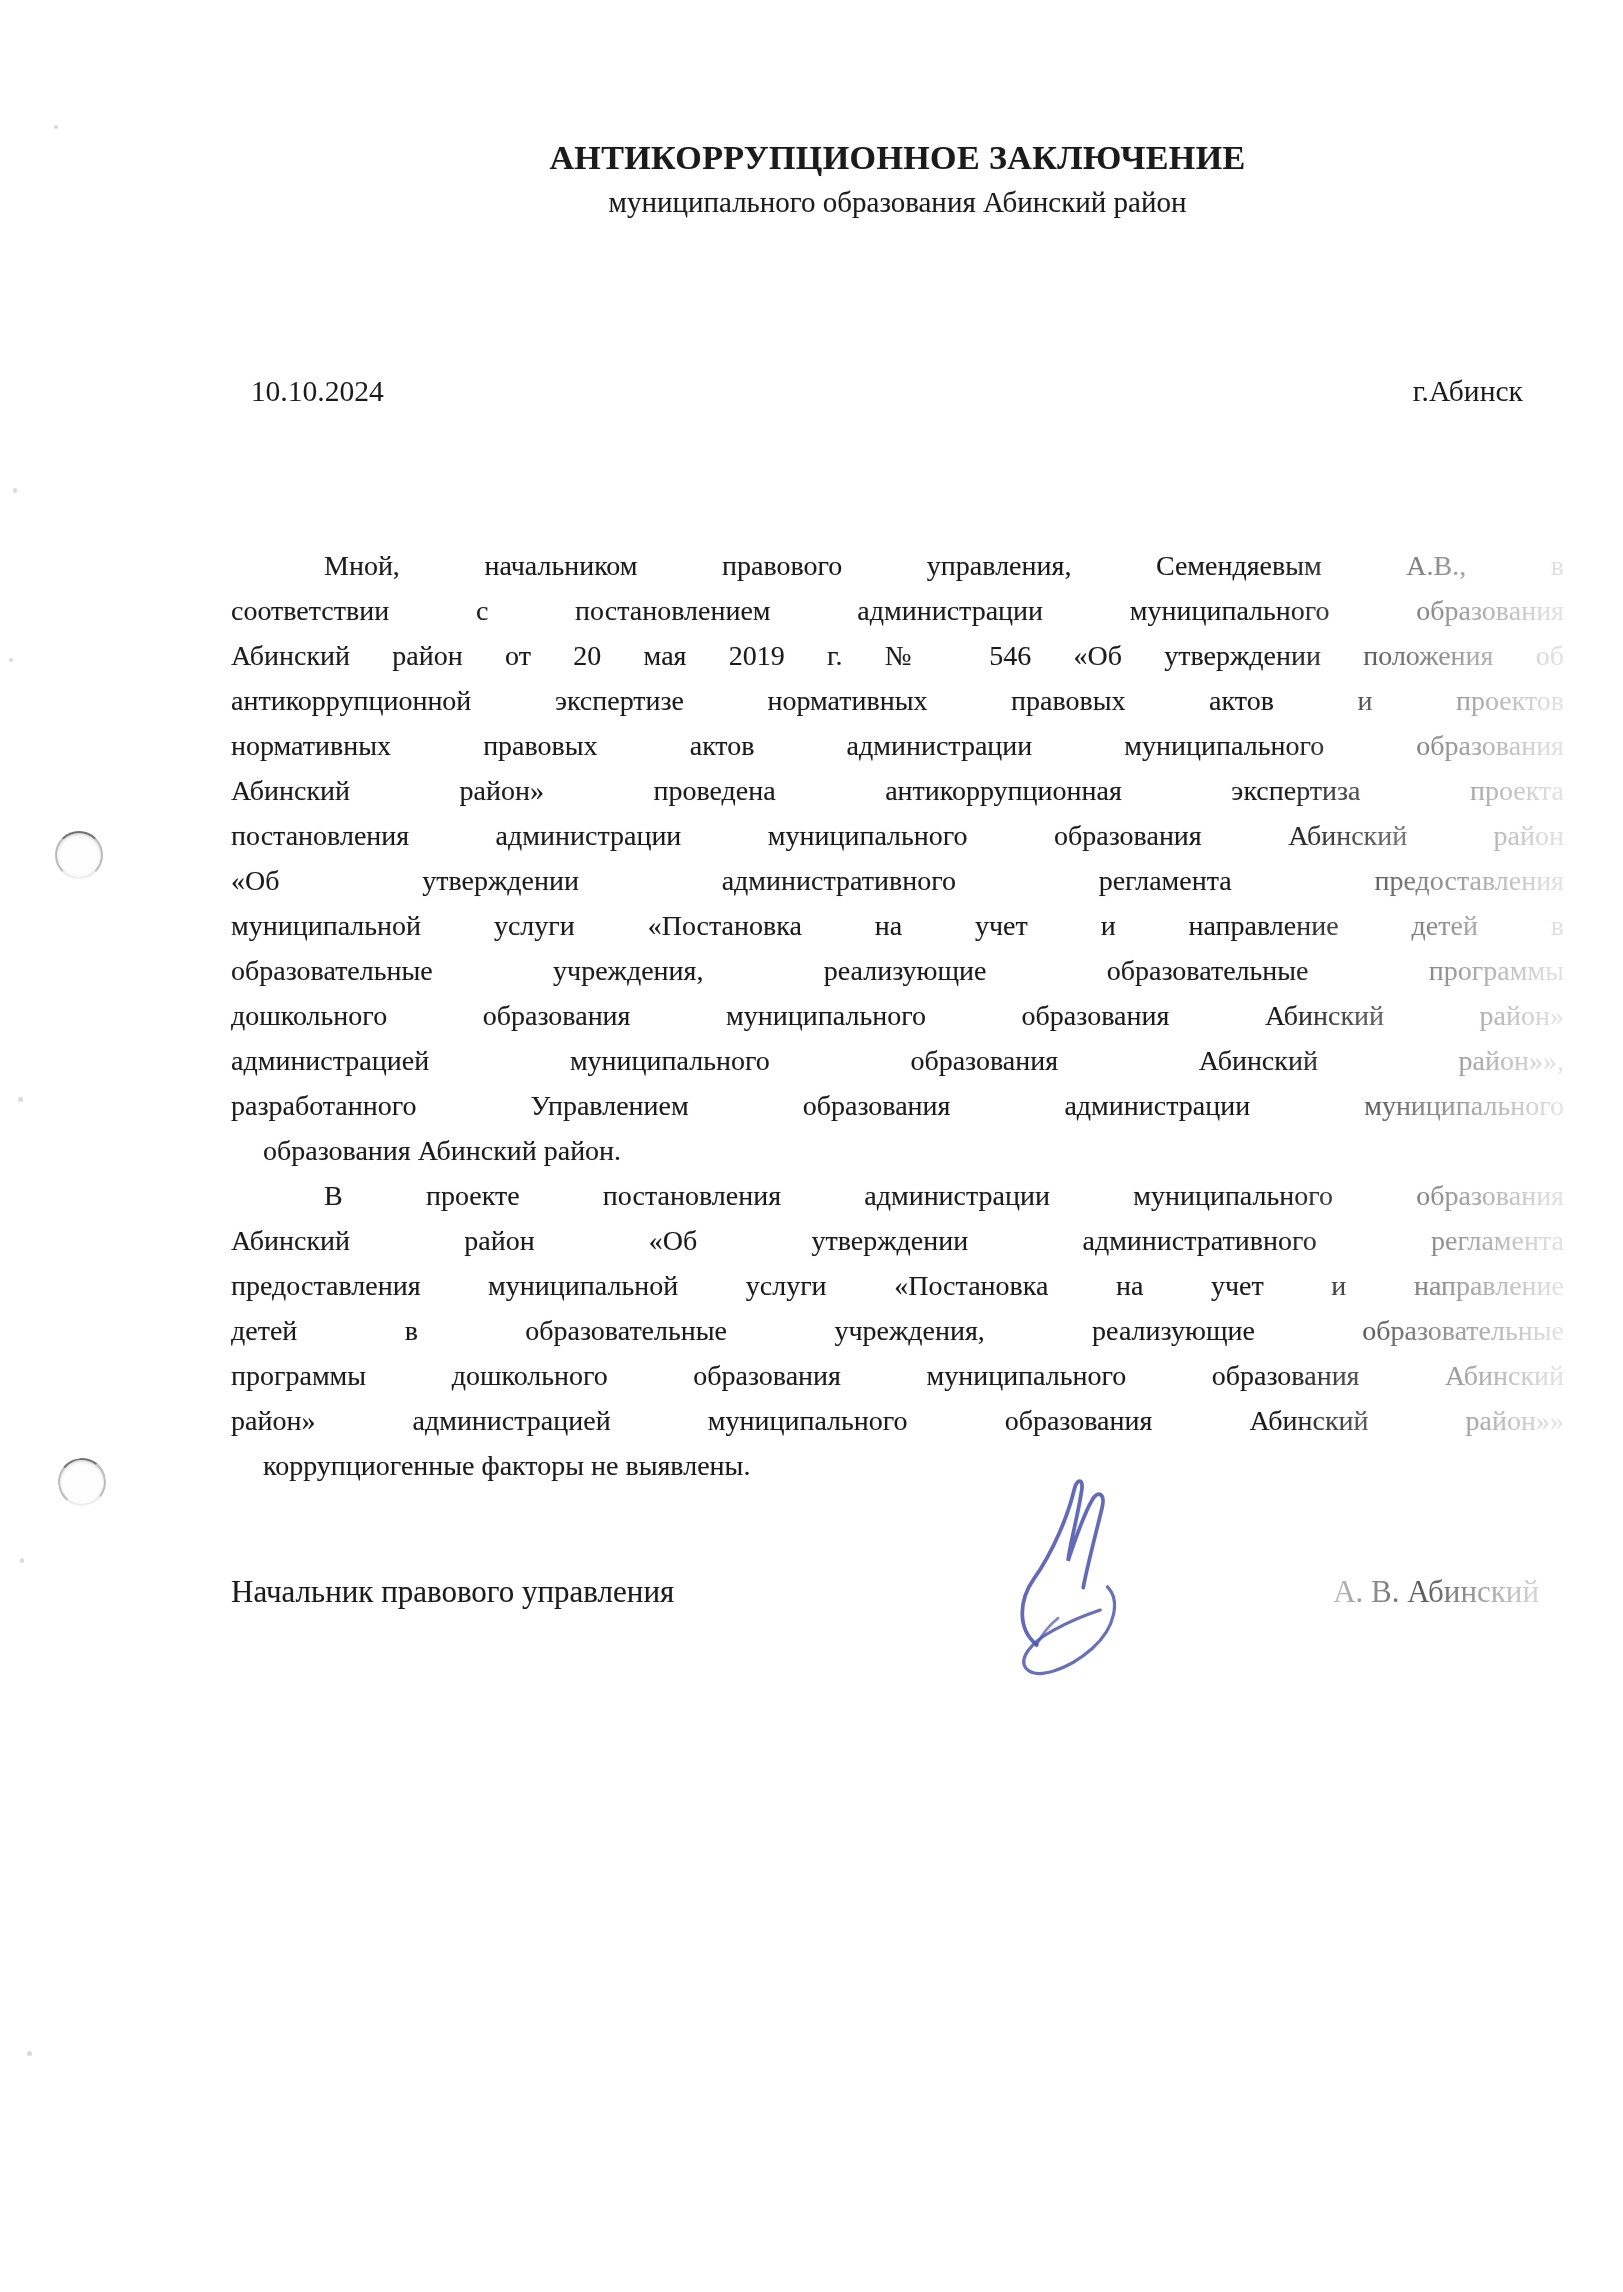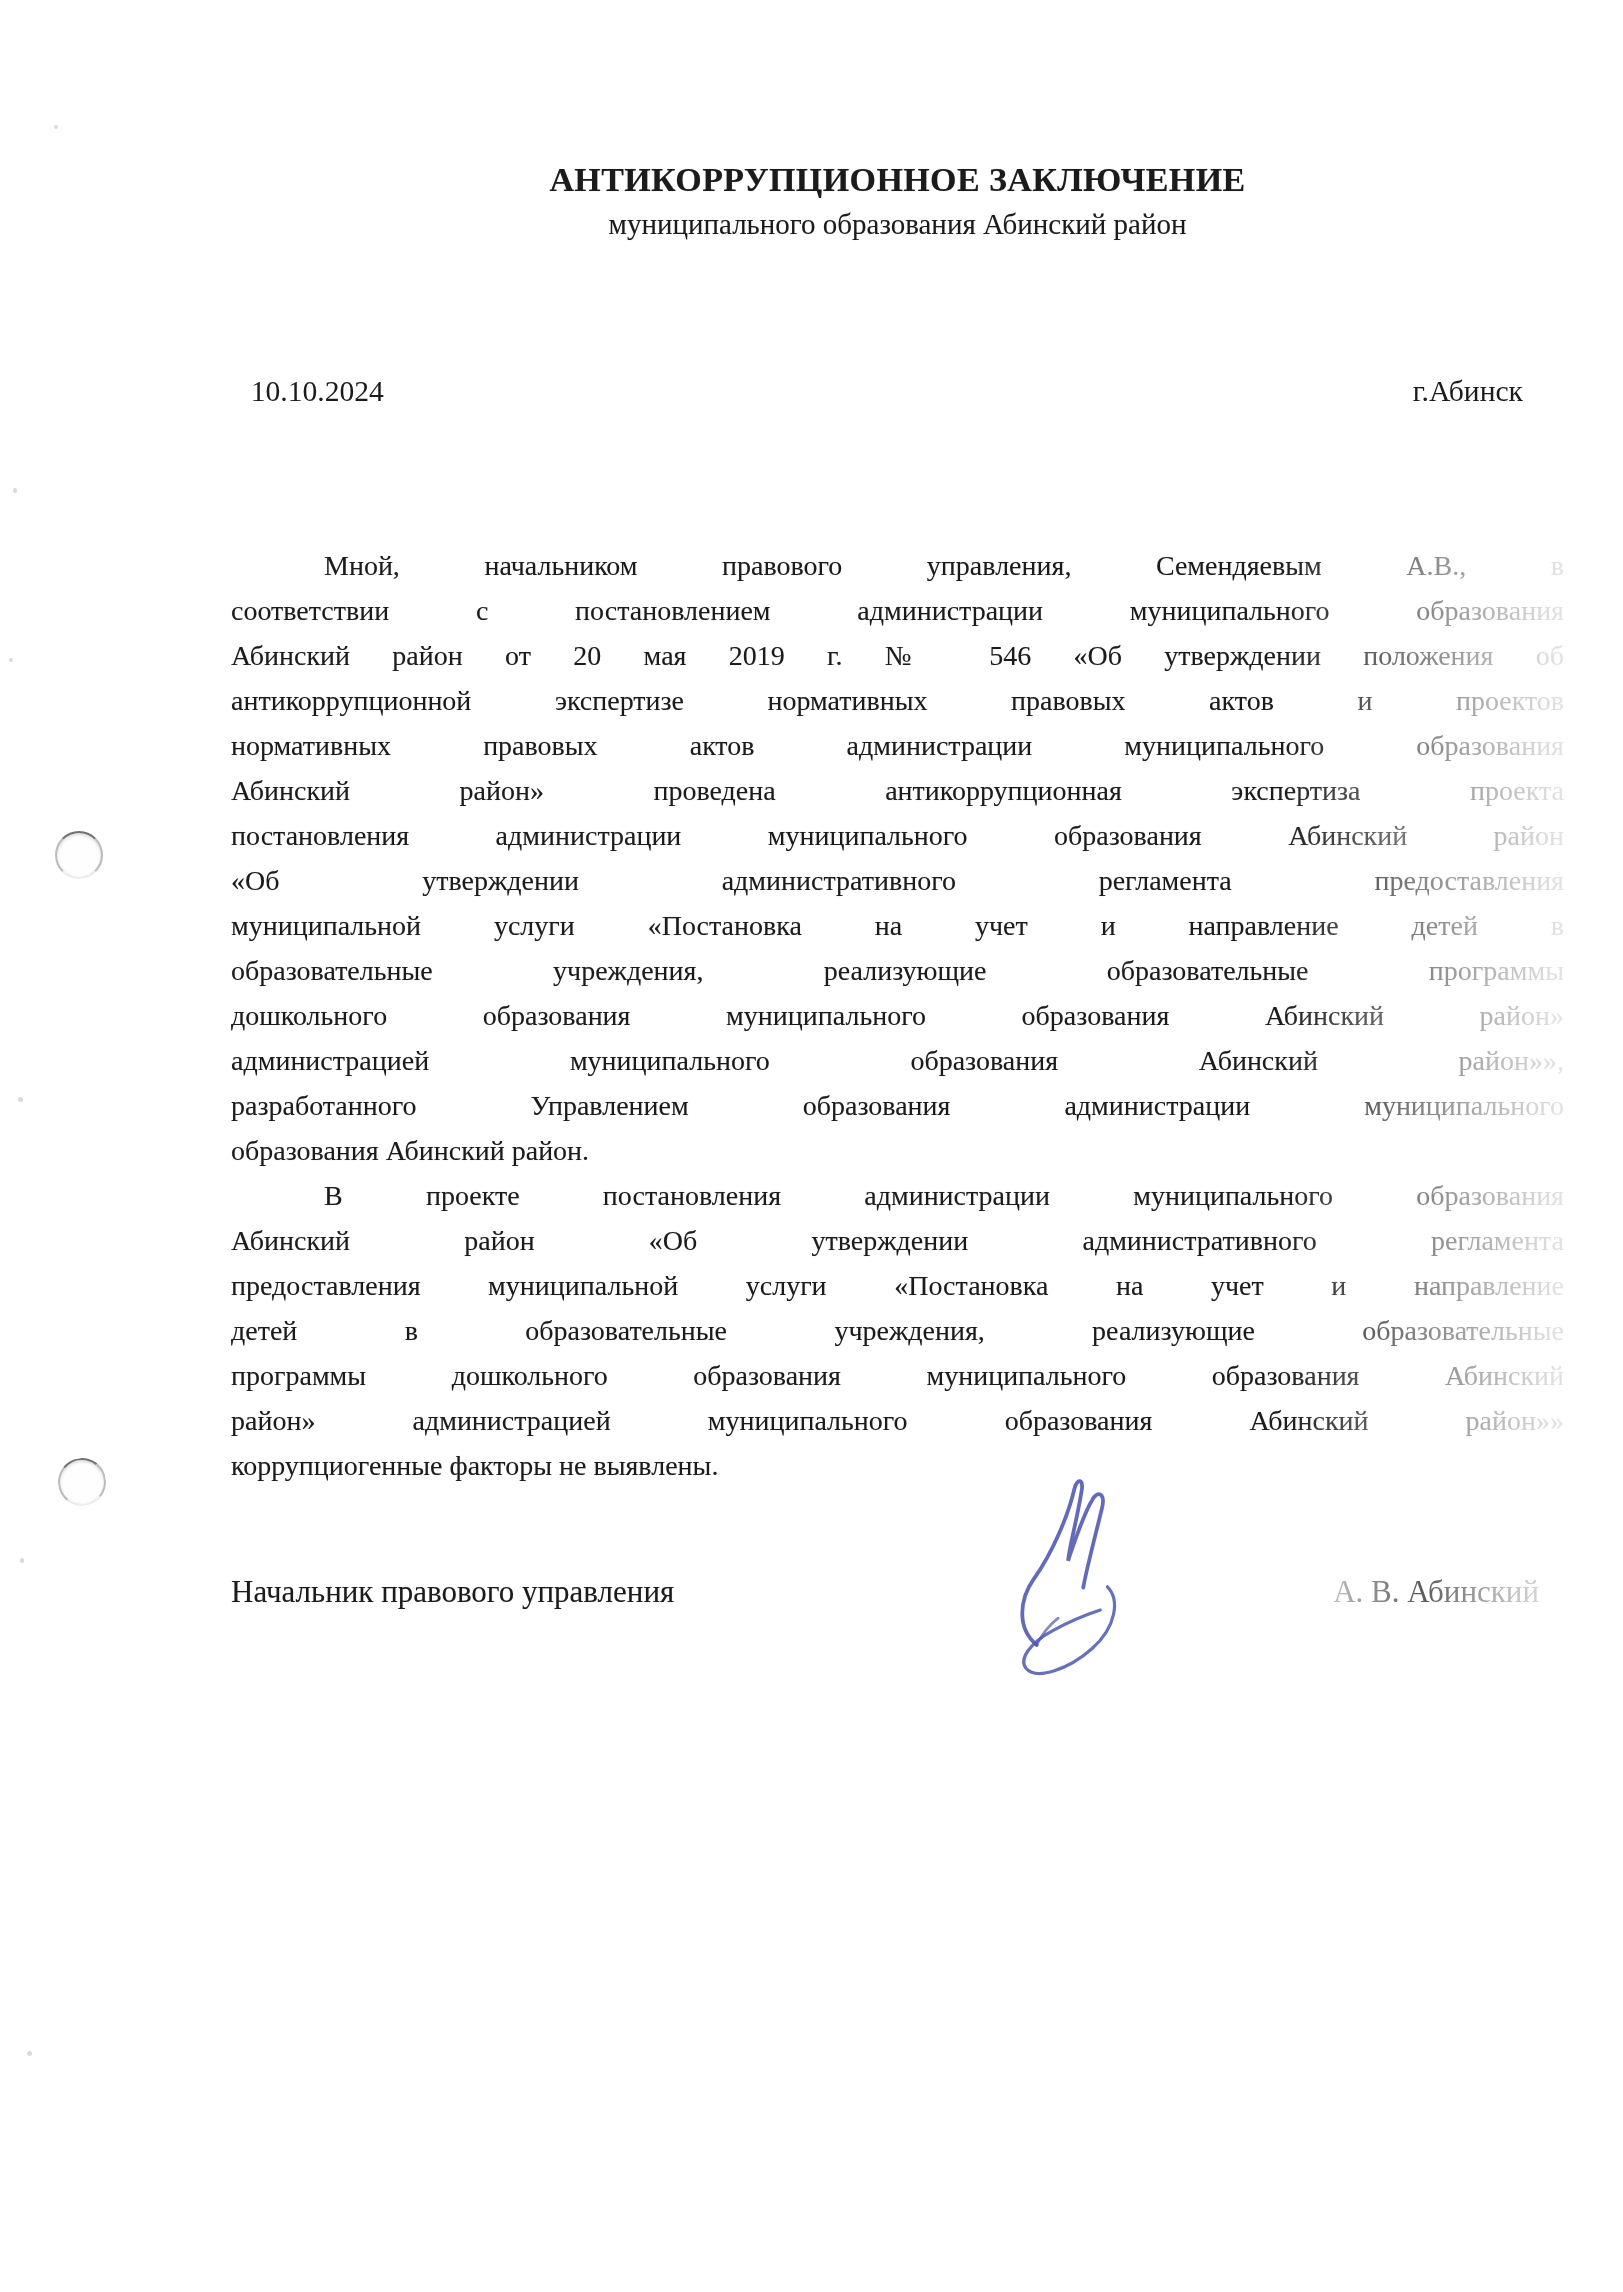--- a/index.html
+++ b/index.html
@@ -20,21 +20,20 @@
     top: 134px;
     width: 1333px;
     text-align: center;
   }
   .title-main {
     font-size: 34px;
     font-weight: bold;
     letter-spacing: 0.4px;
     line-height: 47px;
     text-shadow: 0 0 0.9px rgba(30,30,30,0.35);
-    margin-top: 22px;
   }
   .title-sub {
     font-size: 29px;
     line-height: 43px;
     text-shadow: 0 0 0.9px rgba(30,30,30,0.25);
   }
 
   
   .date-row {
     position: absolute;
@@ -63,21 +62,21 @@
     height: 45px;
     line-height: 45px;
     font-size: 28px;
     text-align: justify;
     text-align-last: justify;
     overflow: hidden;
     white-space: nowrap;
     text-shadow: 0 0 0.9px rgba(35,35,35,0.3);
   }
   .para .line:first-child { padding-left: 93px; }
-  .para .line:last-child  { text-align-last: left; }
+  .para .line:last-child  { text-align-last: left; margin-left: 32px; }
 
   
   .fade-overlay {
     position: absolute;
     left: 1281px;
     top: 497px;
     width: 343px;
     height: 1030px;
     background: linear-gradient(to right,
       rgba(255,255,255,0) 0%,

